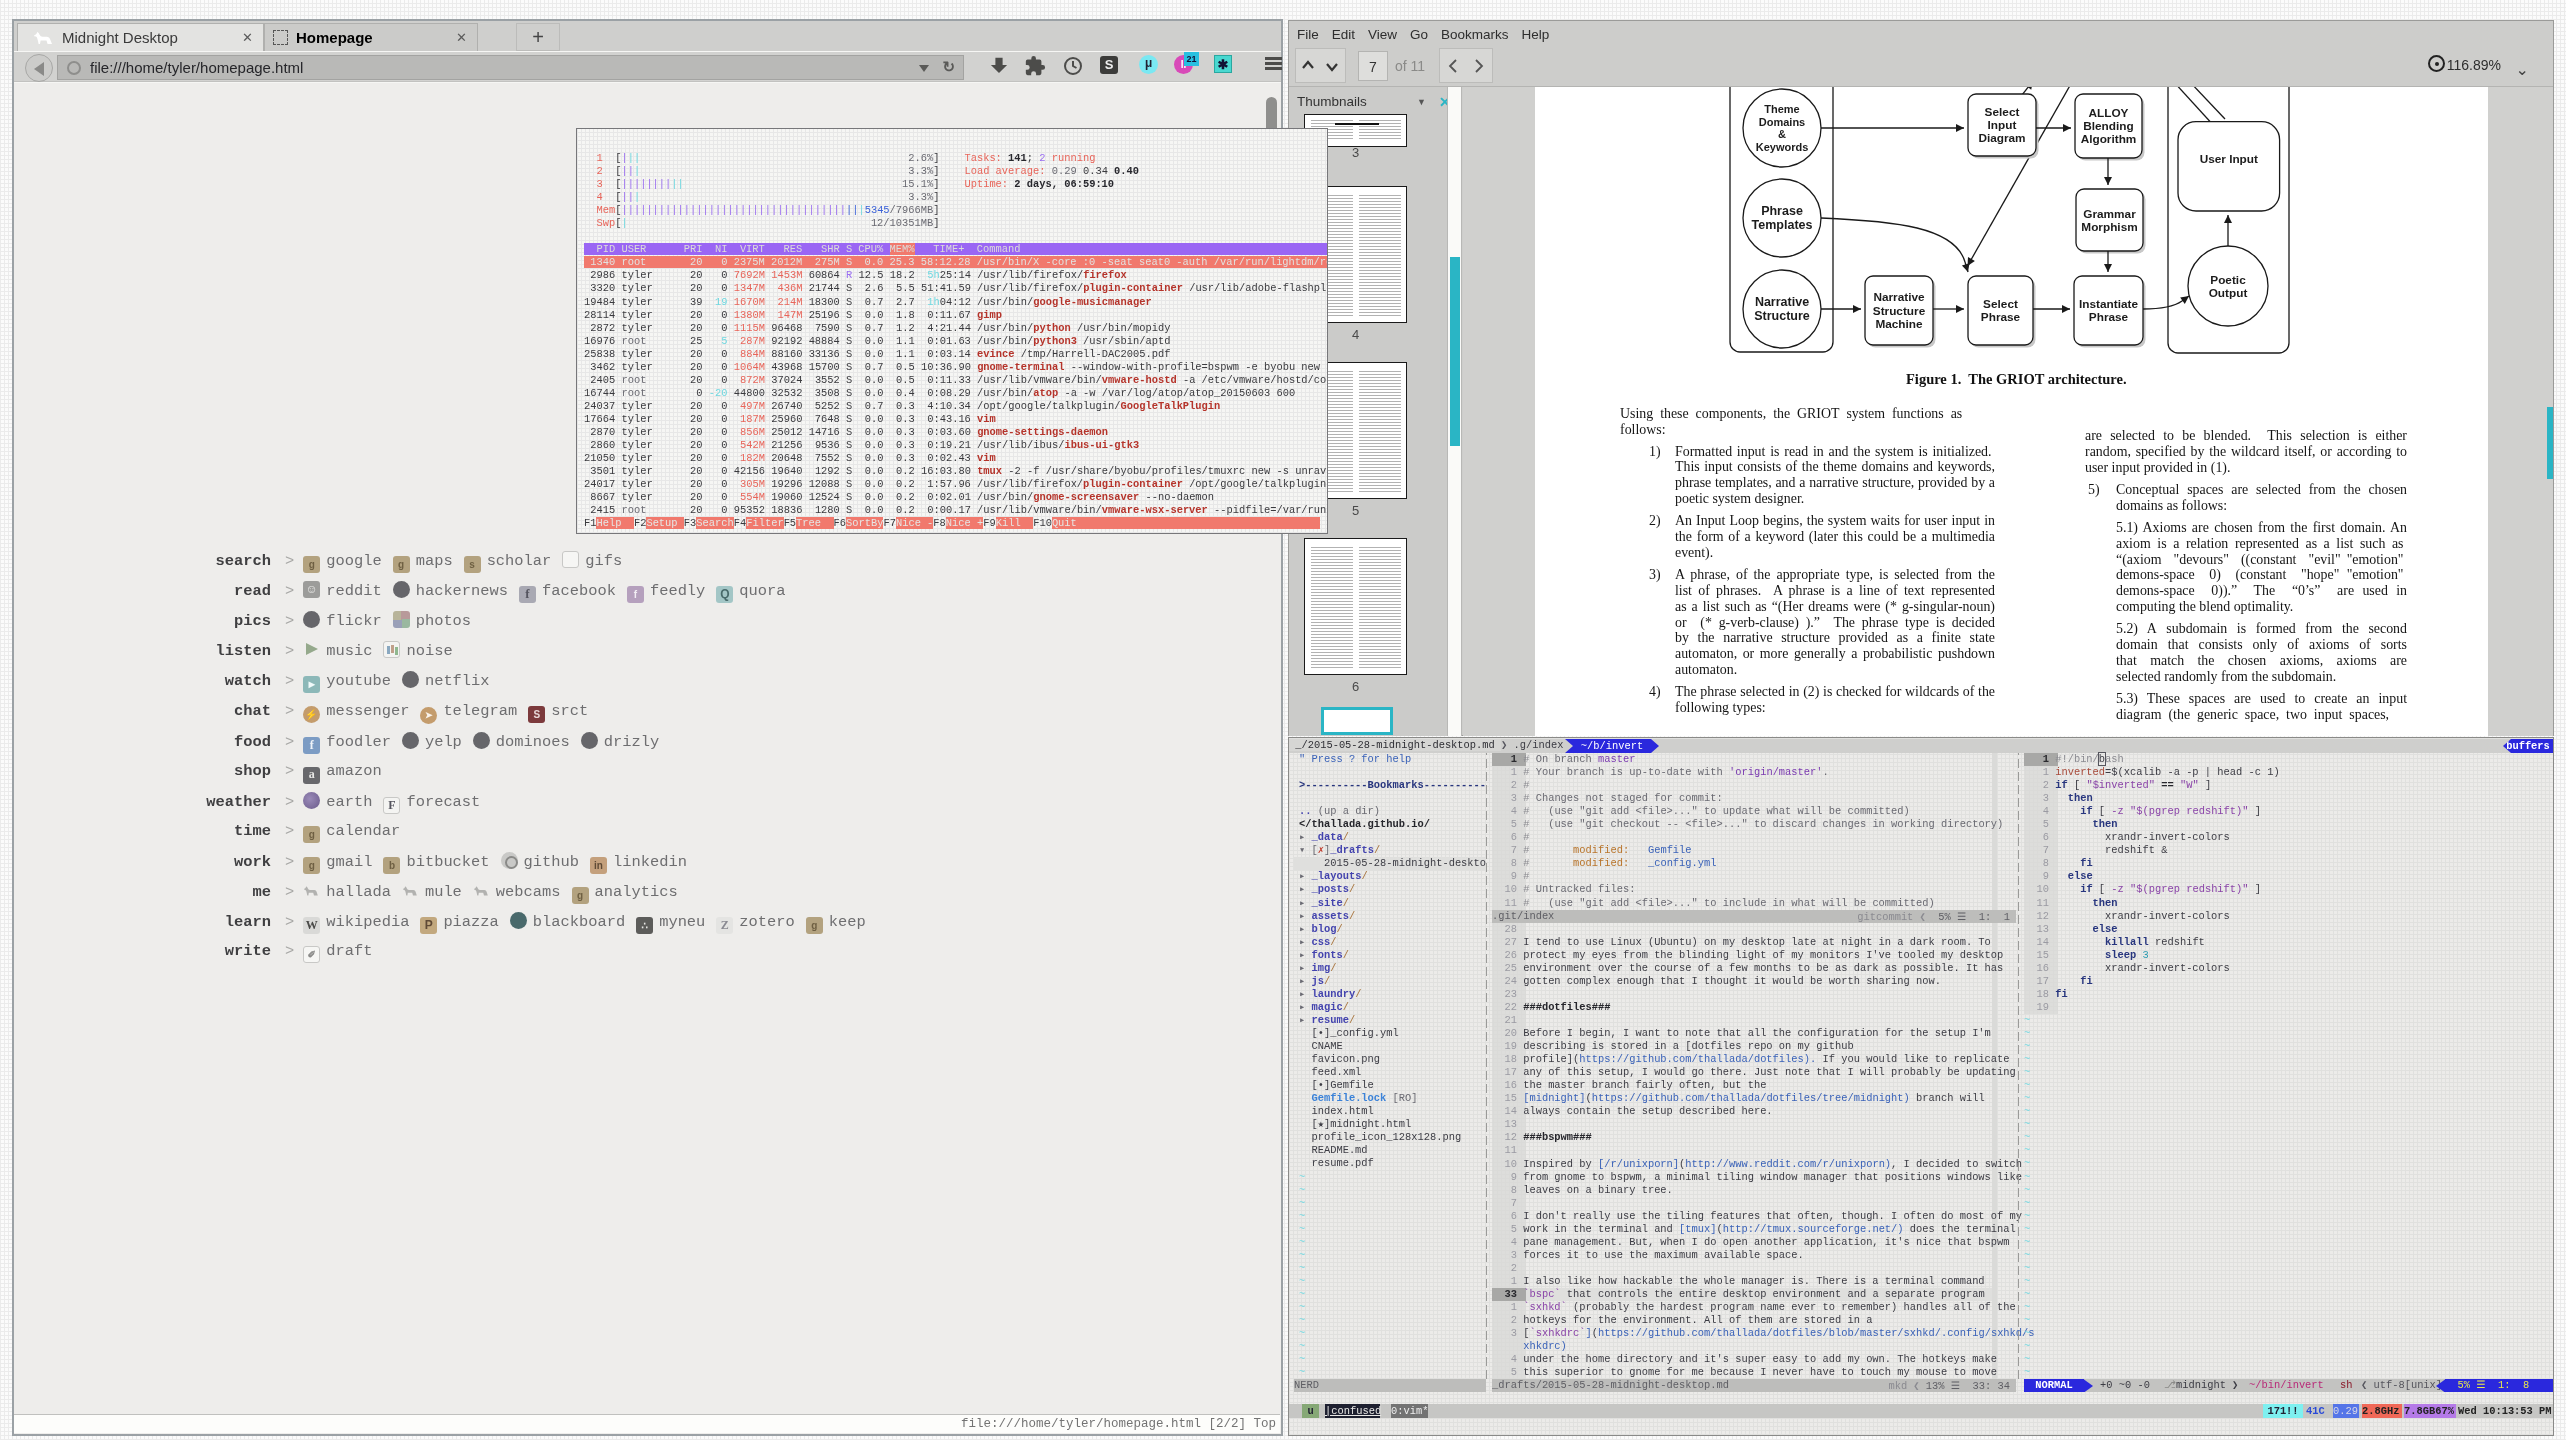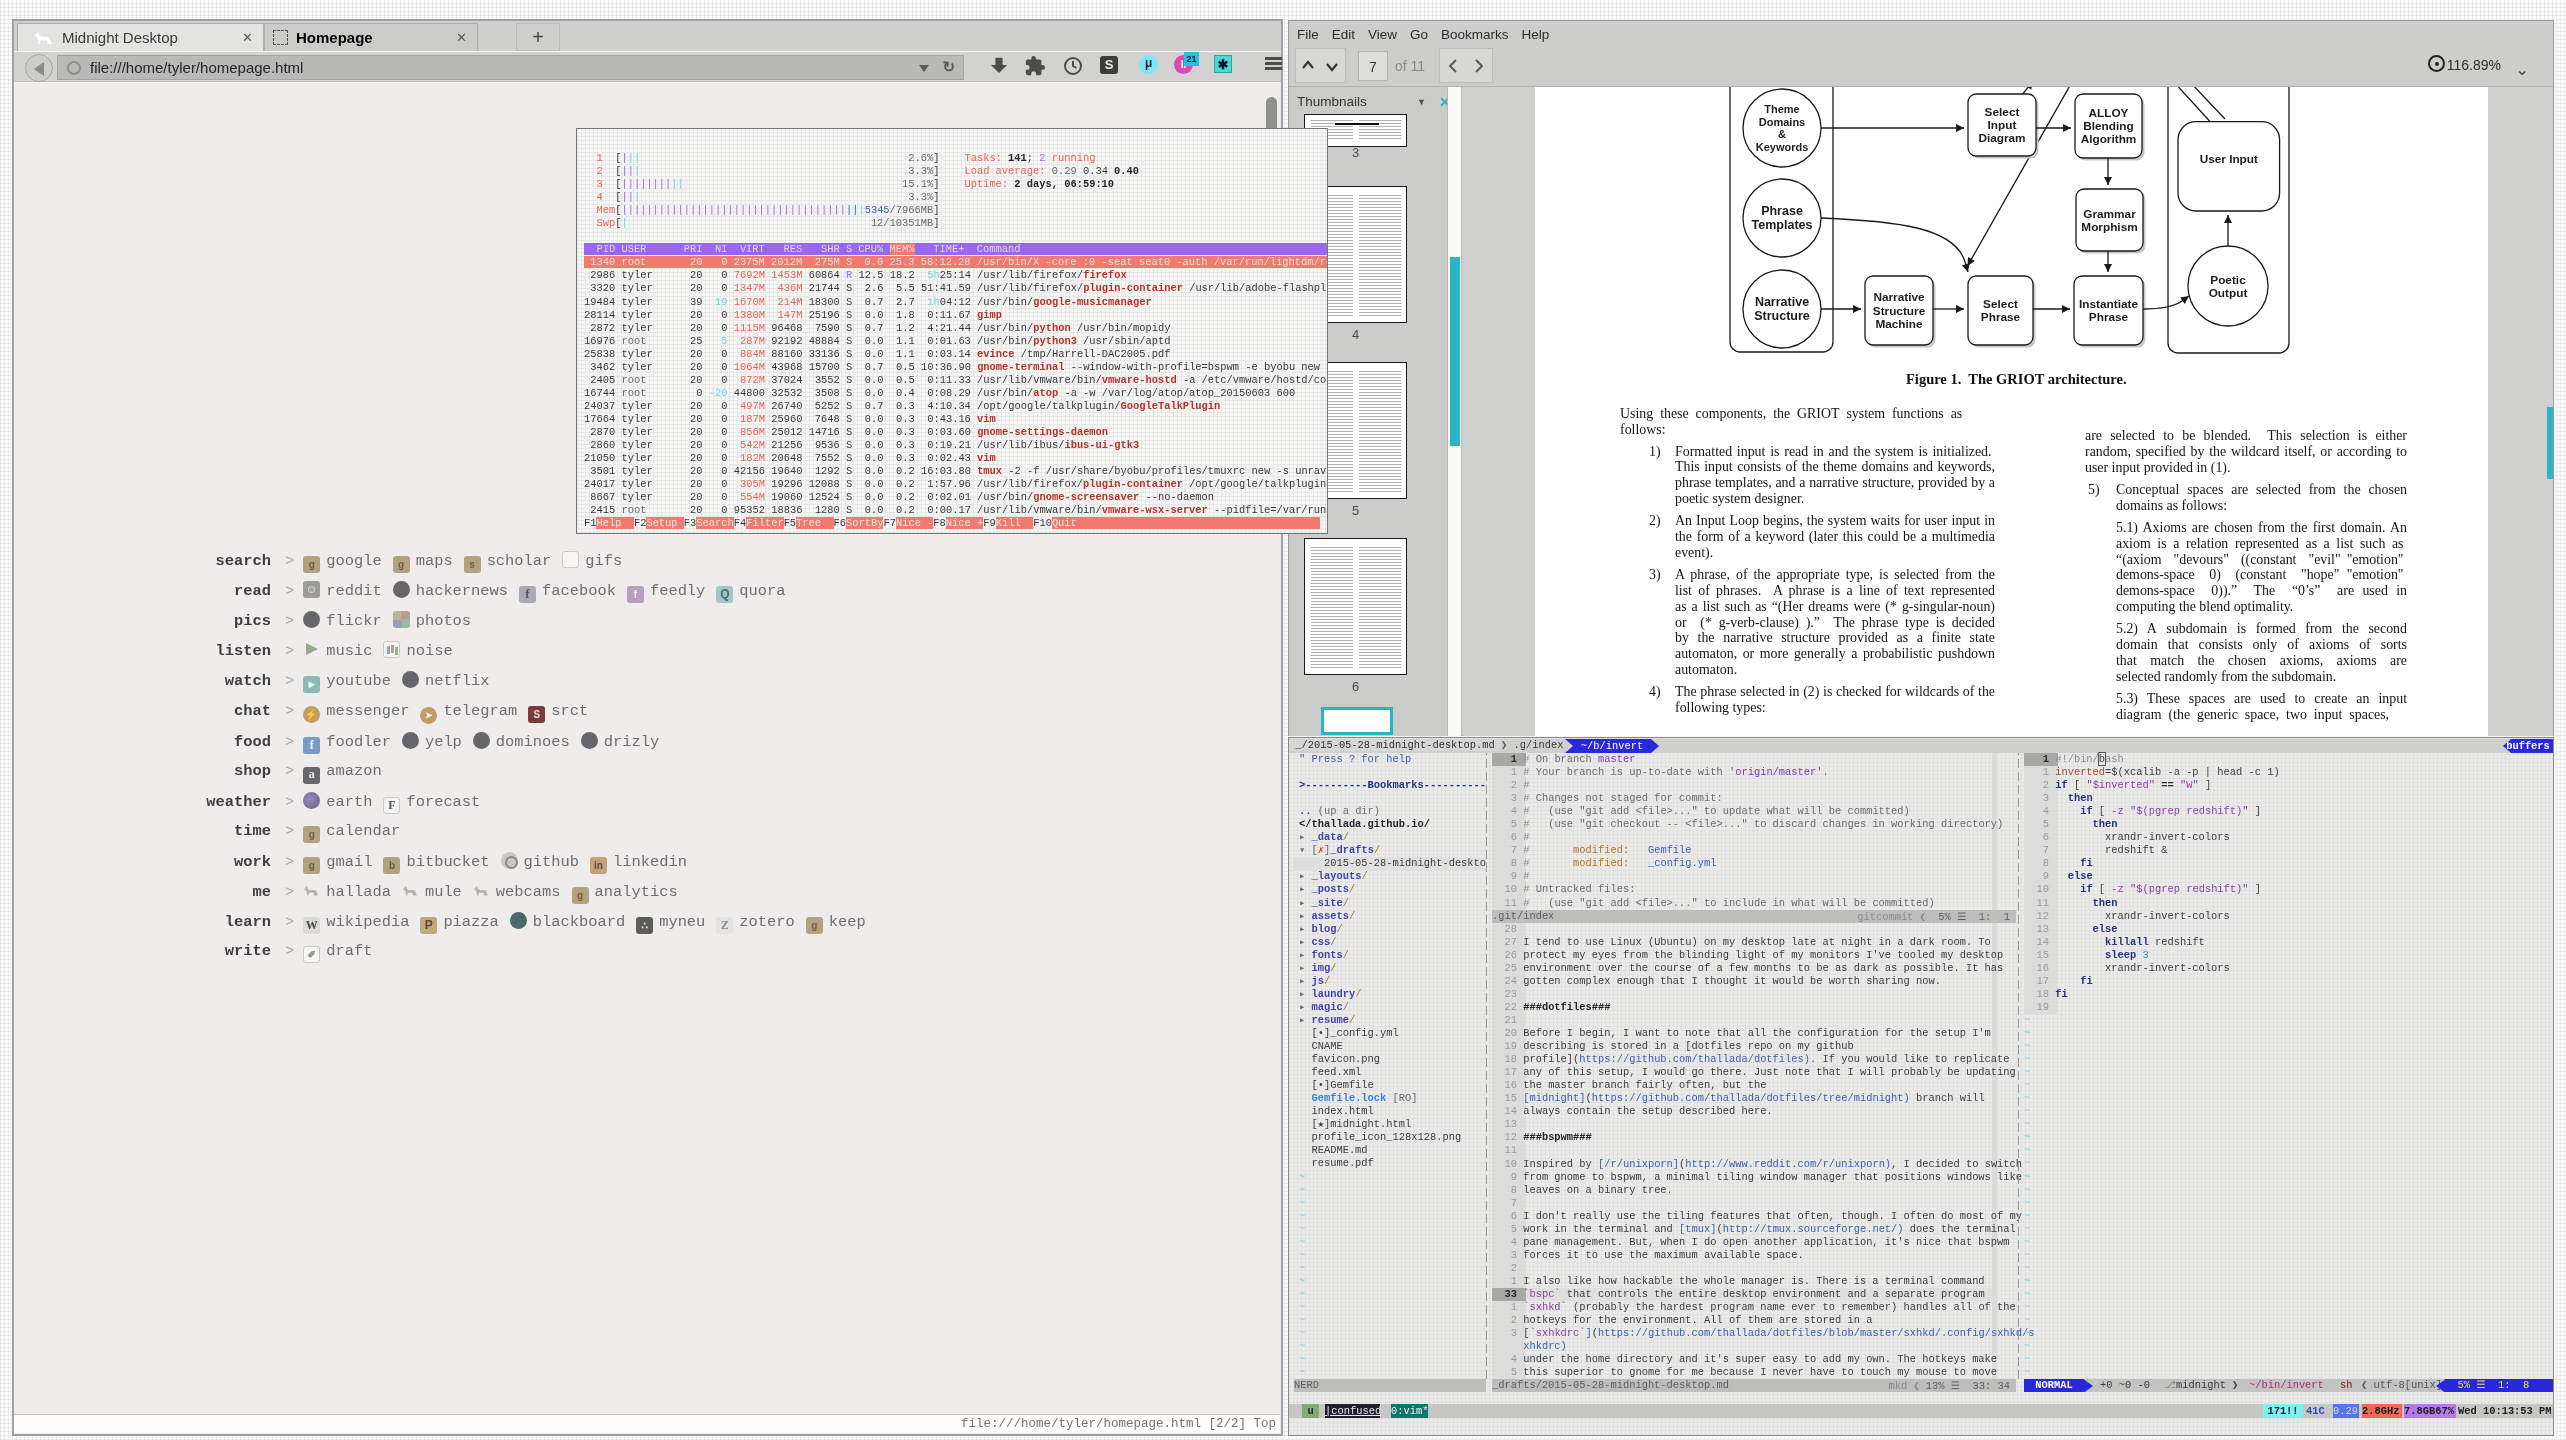--- a/index.html
+++ b/index.html
@@ -520,21 +520,21 @@
 <i class="cy">~</i>
 <i class="cy">~</i>
 <i class="cy">~</i></pre>
     <div class="sbar" style="left:203px;top:171.6px;width:524px">.git/index<span style="position:absolute;right:6px"><i class="g">gitcommit </i><i class="g">❮ </i> 5% ☰  1:  1</span></div>
     <div class="sbar" style="left:5px;top:641.4px;width:192px">NERD</div>
     <div class="sbar" style="left:203px;top:641.4px;width:524px">_drafts/2015-05-28-midnight-desktop.md<span style="position:absolute;right:6px"><i class="g">mkd </i><i class="g">❮ </i>13% ☰  33: 34</span></div>
     <div class="sbar" style="left:735px;top:641.4px;width:529px;background:#c3c3c1"><span class="seg" style="left:0;width:60px;background:#2a28dd;color:#fff;font-weight:bold;text-align:center">NORMAL</span><span class="seg" style="left:60px;width:9px;background:#2a28dd;clip-path:polygon(0 0,100% 50%,0 100%)"></span><span class="seg" style="left:76px;color:#3c3c44">+0 ~0 -0</span><span class="seg" style="left:140px;width:8px;color:#8a8a88">⎇</span><span class="seg" style="left:152px;color:#3c3c44">midnight ❯</span><span class="seg" style="left:225px;color:#b82a78">~/bin/invert</span><span class="seg" style="left:316px;color:#8a1a2a">sh</span><span class="seg" style="left:337px;color:#55555d">❮ utf-8[unix]</span><span class="seg" style="left:412px;width:9px;background:#2a28dd;clip-path:polygon(100% 0,0 50%,100% 100%)"></span><span class="seg" style="left:421px;width:108px;background:#2a28dd;color:#e8e84a">  5% ☰  1:  8</span></div>
     <div id="tmux">
       <span style="left:13px;width:17px;background:#86a876;color:#223;text-align:center;font-weight:bold">u</span>
       <span style="left:36px;width:55px;background:#1e2030;color:#e8e8e6;text-align:center;text-decoration:underline">|confused</span>
-      <span style="left:102px;width:37px;background:#0f766e;color:#eee;text-align:right">0:vim*</span>
+      <span style="left:102px;width:37px;background:#737373;color:#eee;text-align:right">0:vim*</span>
       <span style="left:974px;width:40px;background:#7ef0f0;color:#223;text-align:center;font-weight:bold">171!!</span>
       <span style="left:1017px;width:24px;color:#2a4ad8;font-weight:bold">41C</span>
       <span style="left:1044px;width:26px;background:#5575e8;color:#d8d8e8">0.29</span>
       <span style="left:1073px;width:40px;background:#f06858;color:#222;font-weight:bold">2.8GHz</span>
       <span style="left:1115px;width:52px;background:#b57ae8;color:#222;font-weight:bold">7.8GB67%</span>
       <span style="left:1169px;color:#222;font-weight:bold">Wed 10:13:53 PM</span>
     </div>
   </div>
 <div class="win" id="htop">
     <pre><i class="sa">  1  </i>[<i class="pu">|</i><i class="cy">||</i>                                           <i class="gy">2.6%</i>]    <i class="sa">Tasks: </i><i class="bd">141</i><i class="dk">; </i><i class="pu">2</i><i class="sa"> running</i>

